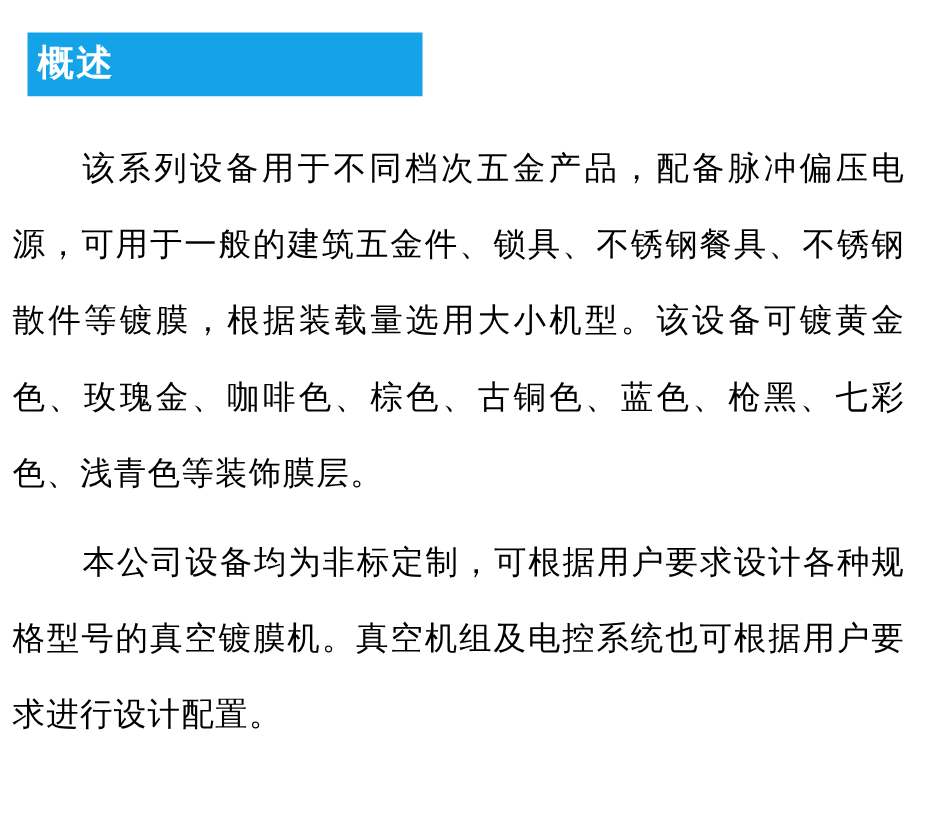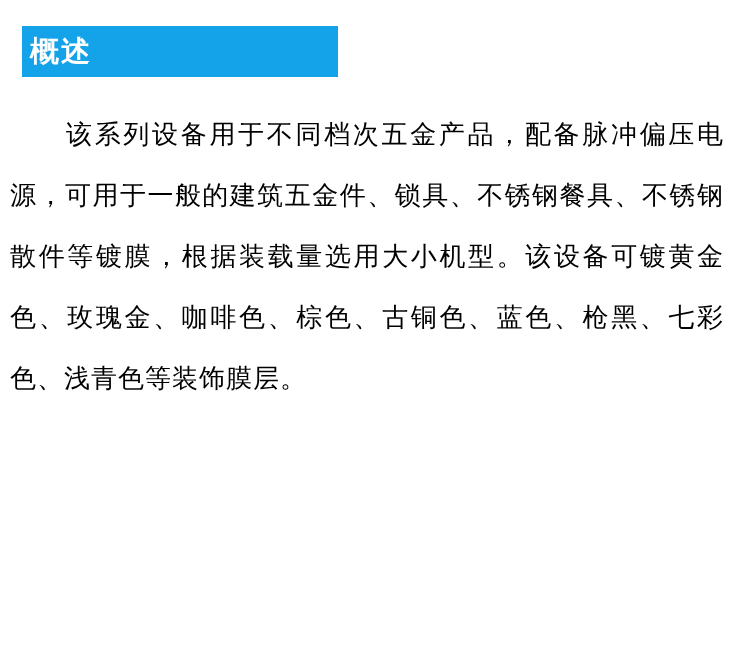--- a/index.html
+++ b/index.html
@@ -64,15 +64,16 @@
 </head>
 <body>
 
 <div class="page">
 
   <div class="heading-bar"></div>
   <div class="heading-text">概述</div>
 
   <div class="body-copy">
     <p class="para first">该系列设备用于不同档次五金产品，配备脉冲偏压电源，可用于一般的建筑五金件、锁具、不锈钢餐具、不锈钢散件等镀膜，根据装载量选用大小机型。该设备可镀黄金色、玫瑰金、咖啡色、棕色、古铜色、蓝色、枪黑、七彩色、浅青色等装饰膜层。</p>
+    <p class="para second">本公司设备均为非标定制，可根据用户要求设计各种规格型号的真空镀膜机。真空机组及电控系统也可根据用户要求进行设计配置。</p>
   </div>
 
 </div>
 
 </body></html>

